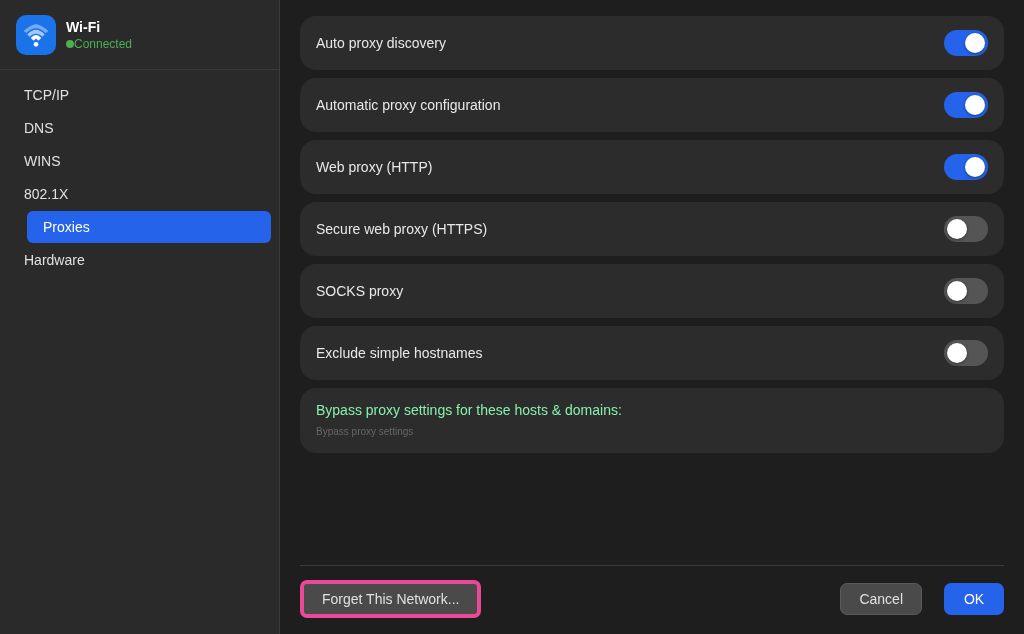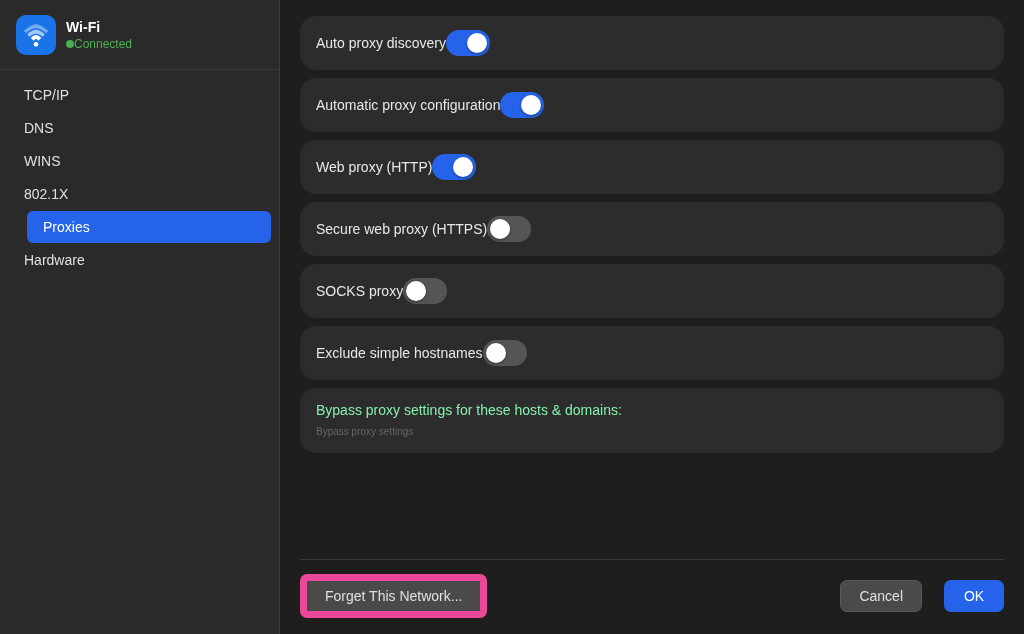--- a/index.html
+++ b/index.html
@@ -114,20 +114,21 @@
       gap: 8px;
       overflow-y: auto;
     }
 
     .setting-row {
       background: #2c2c2c;
       border-radius: 16px;
       padding: 14px 16px;
       display: flex;
       align-items: center;
+      justify-content: space-between;
       min-height: 50px;
     }
 
     .setting-row.bypass-row {
       flex-direction: column;
       align-items: flex-start;
       gap: 8px;
       padding: 14px 16px 16px 16px;
     }
 
@@ -203,21 +204,21 @@
       font-size: 14px;
       font-weight: 500;
       cursor: pointer;
       border: none;
       outline: none;
     }
 
     .btn-secondary {
       background: #4a4a4a;
       color: #e0e0e0;
-      border: 7px solid #ec4899;
+      border: 4px solid #ec4899;
     }
 
     .btn-cancel {
       background: #4a4a4a;
       color: #e0e0e0;
       border: 1px solid #5a5a5a;
     }
 
     .btn-ok {
       background: #2563eb;

